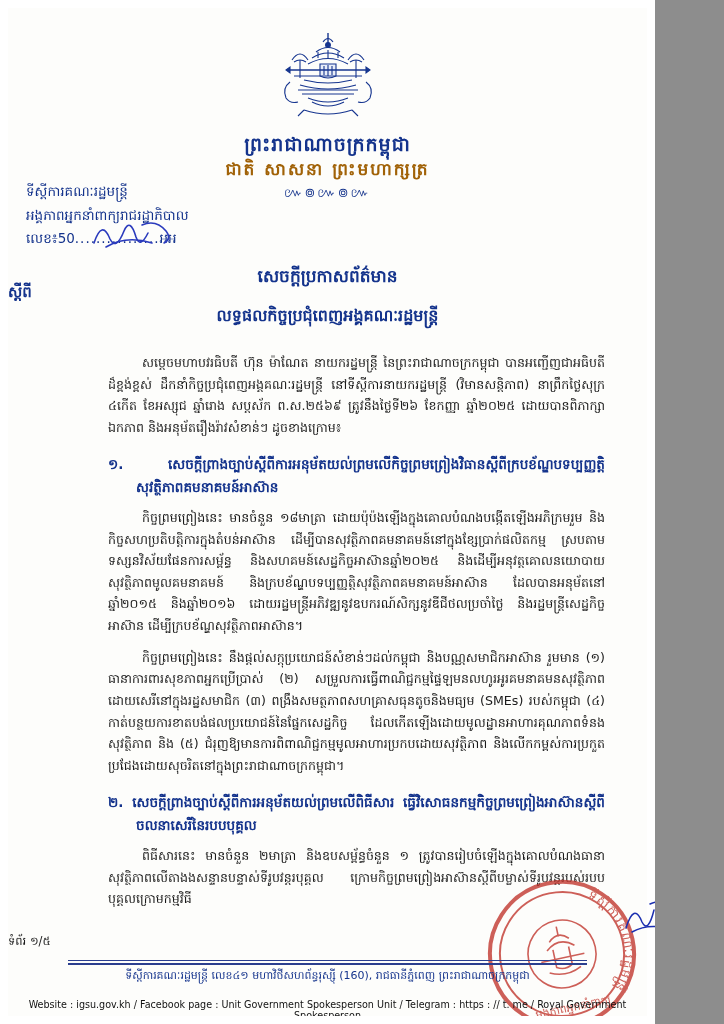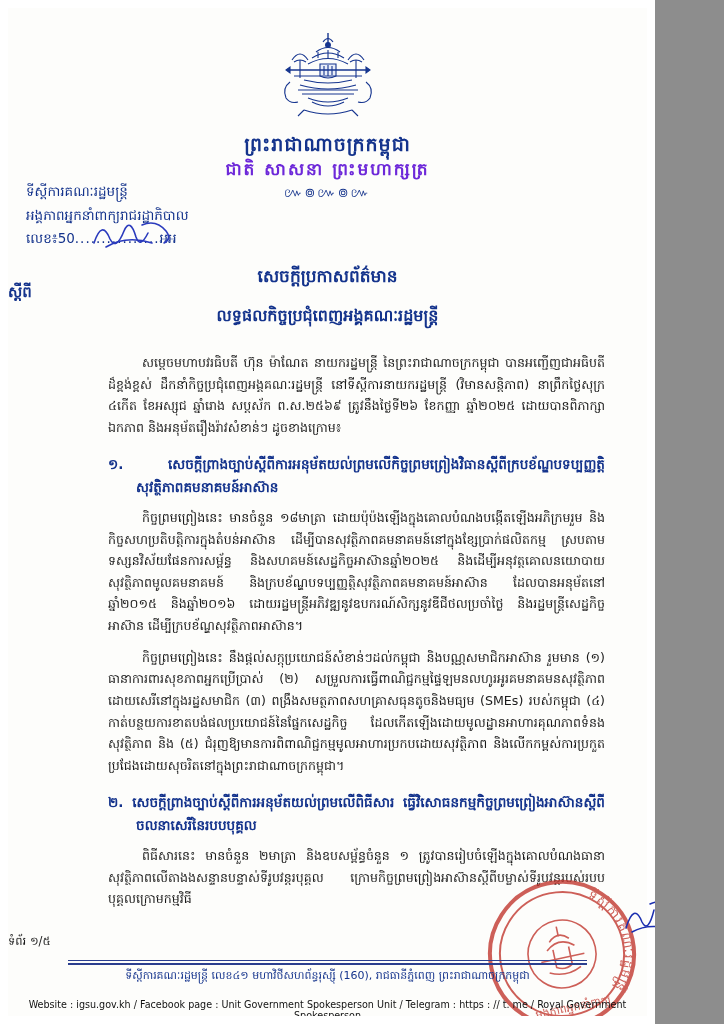--- a/index.html
+++ b/index.html
@@ -48,21 +48,21 @@
     font-size: 19px;
     letter-spacing: 1px;
     font-weight: bold;
   }
   .motto {
     position: absolute;
     top: 150px;
     left: 0;
     right: 0;
     text-align: center;
-    color: #6d28d9;
+    color: #a16207;
     font-size: 17px;
     letter-spacing: 2px;
     font-weight: bold;
   }
   .flourish {
     position: absolute;
     top: 176px;
     left: 0;
     right: 0;
     text-align: center;

